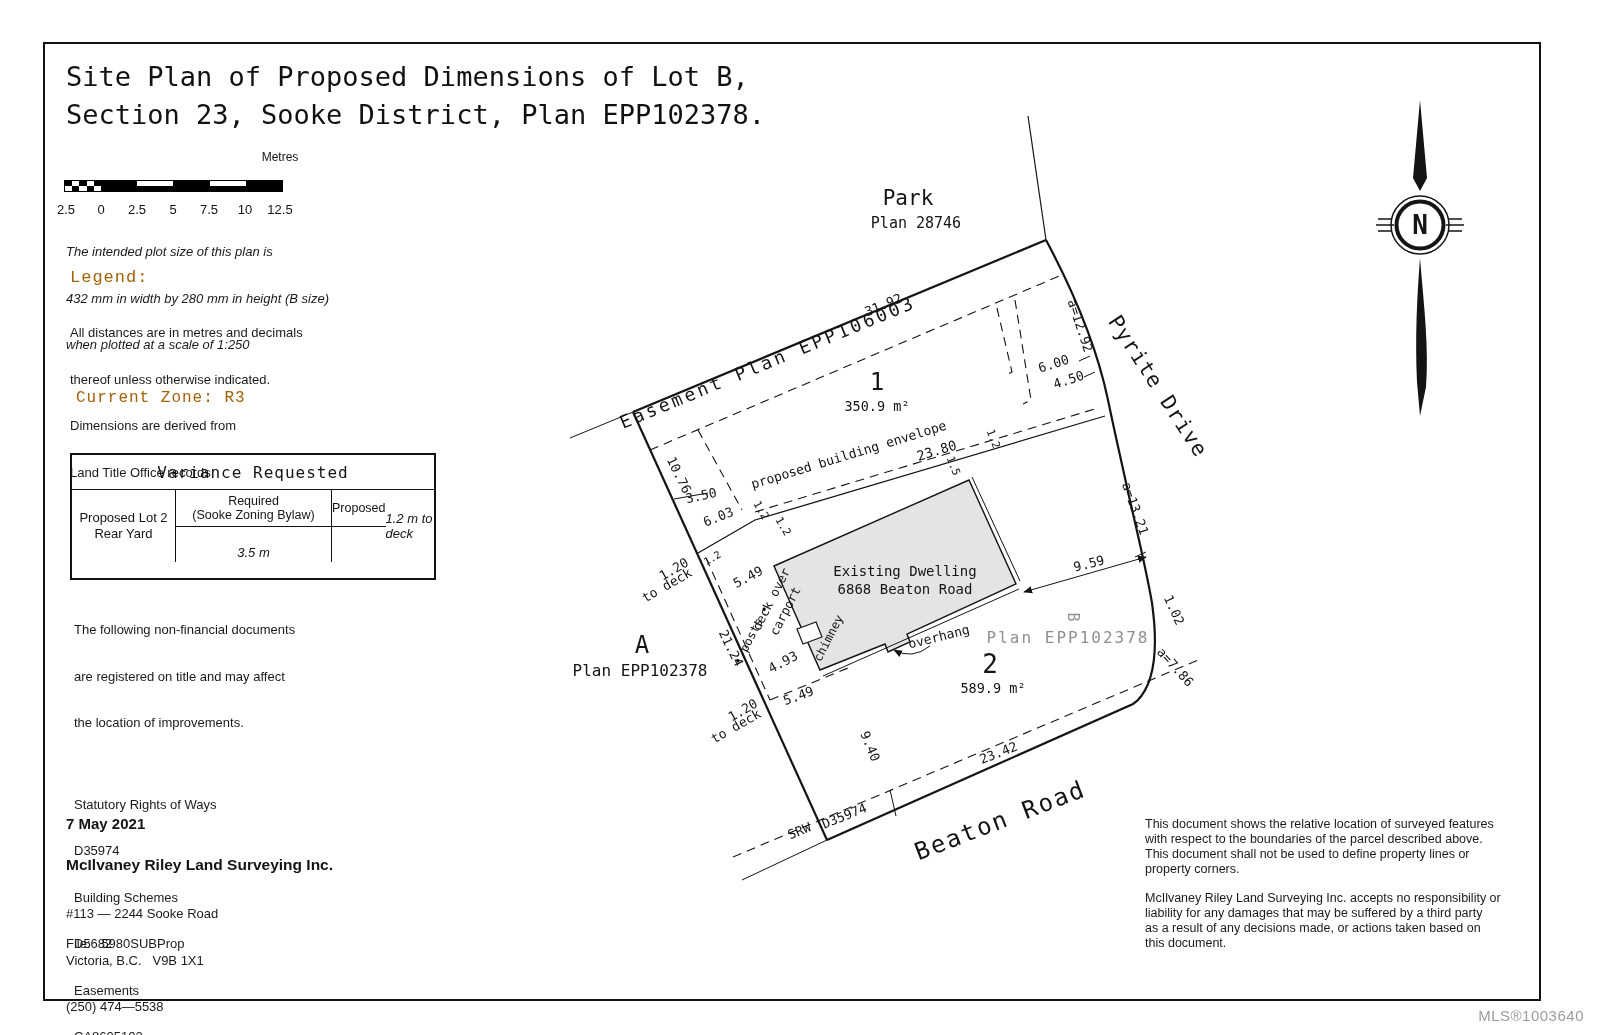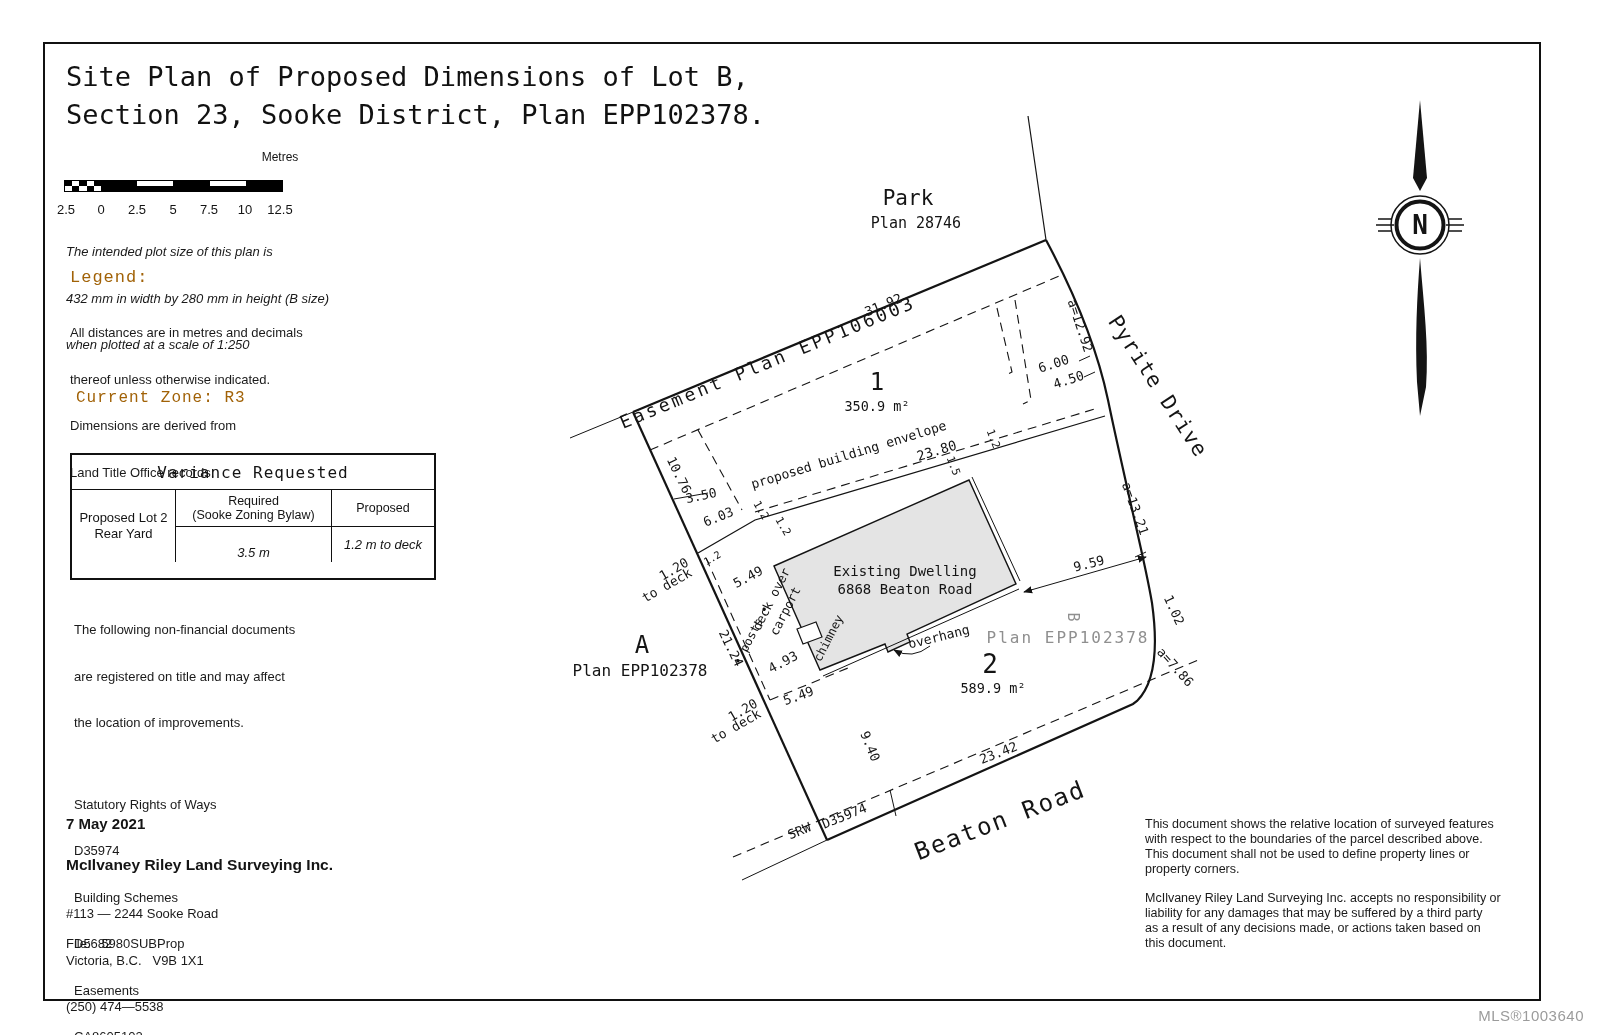--- a/index.html
+++ b/index.html
@@ -20,21 +20,21 @@
   .sb-row{position:absolute;left:0;width:217px;height:5px;}
   .sb-seg{position:absolute;top:0;height:5px;}
   
   #variance{left:70px;top:453px;width:366px;height:127px;border:2px solid #111;box-sizing:border-box;}
   #variance .vt-title{height:34px;border-bottom:1.5px solid #111;display:flex;align-items:center;
         justify-content:center;font-family:"DejaVu Sans Mono",monospace;font-size:16px;letter-spacing:1px;}
   #variance .vt-body{display:flex;height:72px;}
   .vt-c1{width:103px;border-right:1.5px solid #111;display:flex;flex-direction:column;
         align-items:center;justify-content:center;font-size:13px;line-height:16px;text-align:center;}
   .vt-c2{width:155px;border-right:1.5px solid #111;display:flex;flex-direction:column;gap:16px;}
-  .vt-c3{flex:1;display:flex;flex-direction:column;}
+  .vt-c3{flex:1;display:flex;flex-direction:row;}
   .vt-h{height:36px;border-bottom:1.5px solid #111;display:flex;flex-direction:column;
         align-items:center;justify-content:center;font-size:12.5px;line-height:14px;text-align:center;}
   .vt-v{flex:1;display:flex;align-items:center;justify-content:center;font-size:13px;font-style:italic;}
   
   #disclaimer{left:1145px;top:817px;width:385px;font-size:12.5px;line-height:15px;color:#1a1a1a;}
   .gap{height:14px;}
   #watermark{right:16px;top:1007px;font-size:15px;color:#9b9b9b;letter-spacing:0.5px;}
   svg text{font-family:"DejaVu Sans Mono",monospace;fill:#141414;}
   .ghost{fill:#8f8f8f !important;letter-spacing:2px;}
   .bold{font-weight:bold;}

